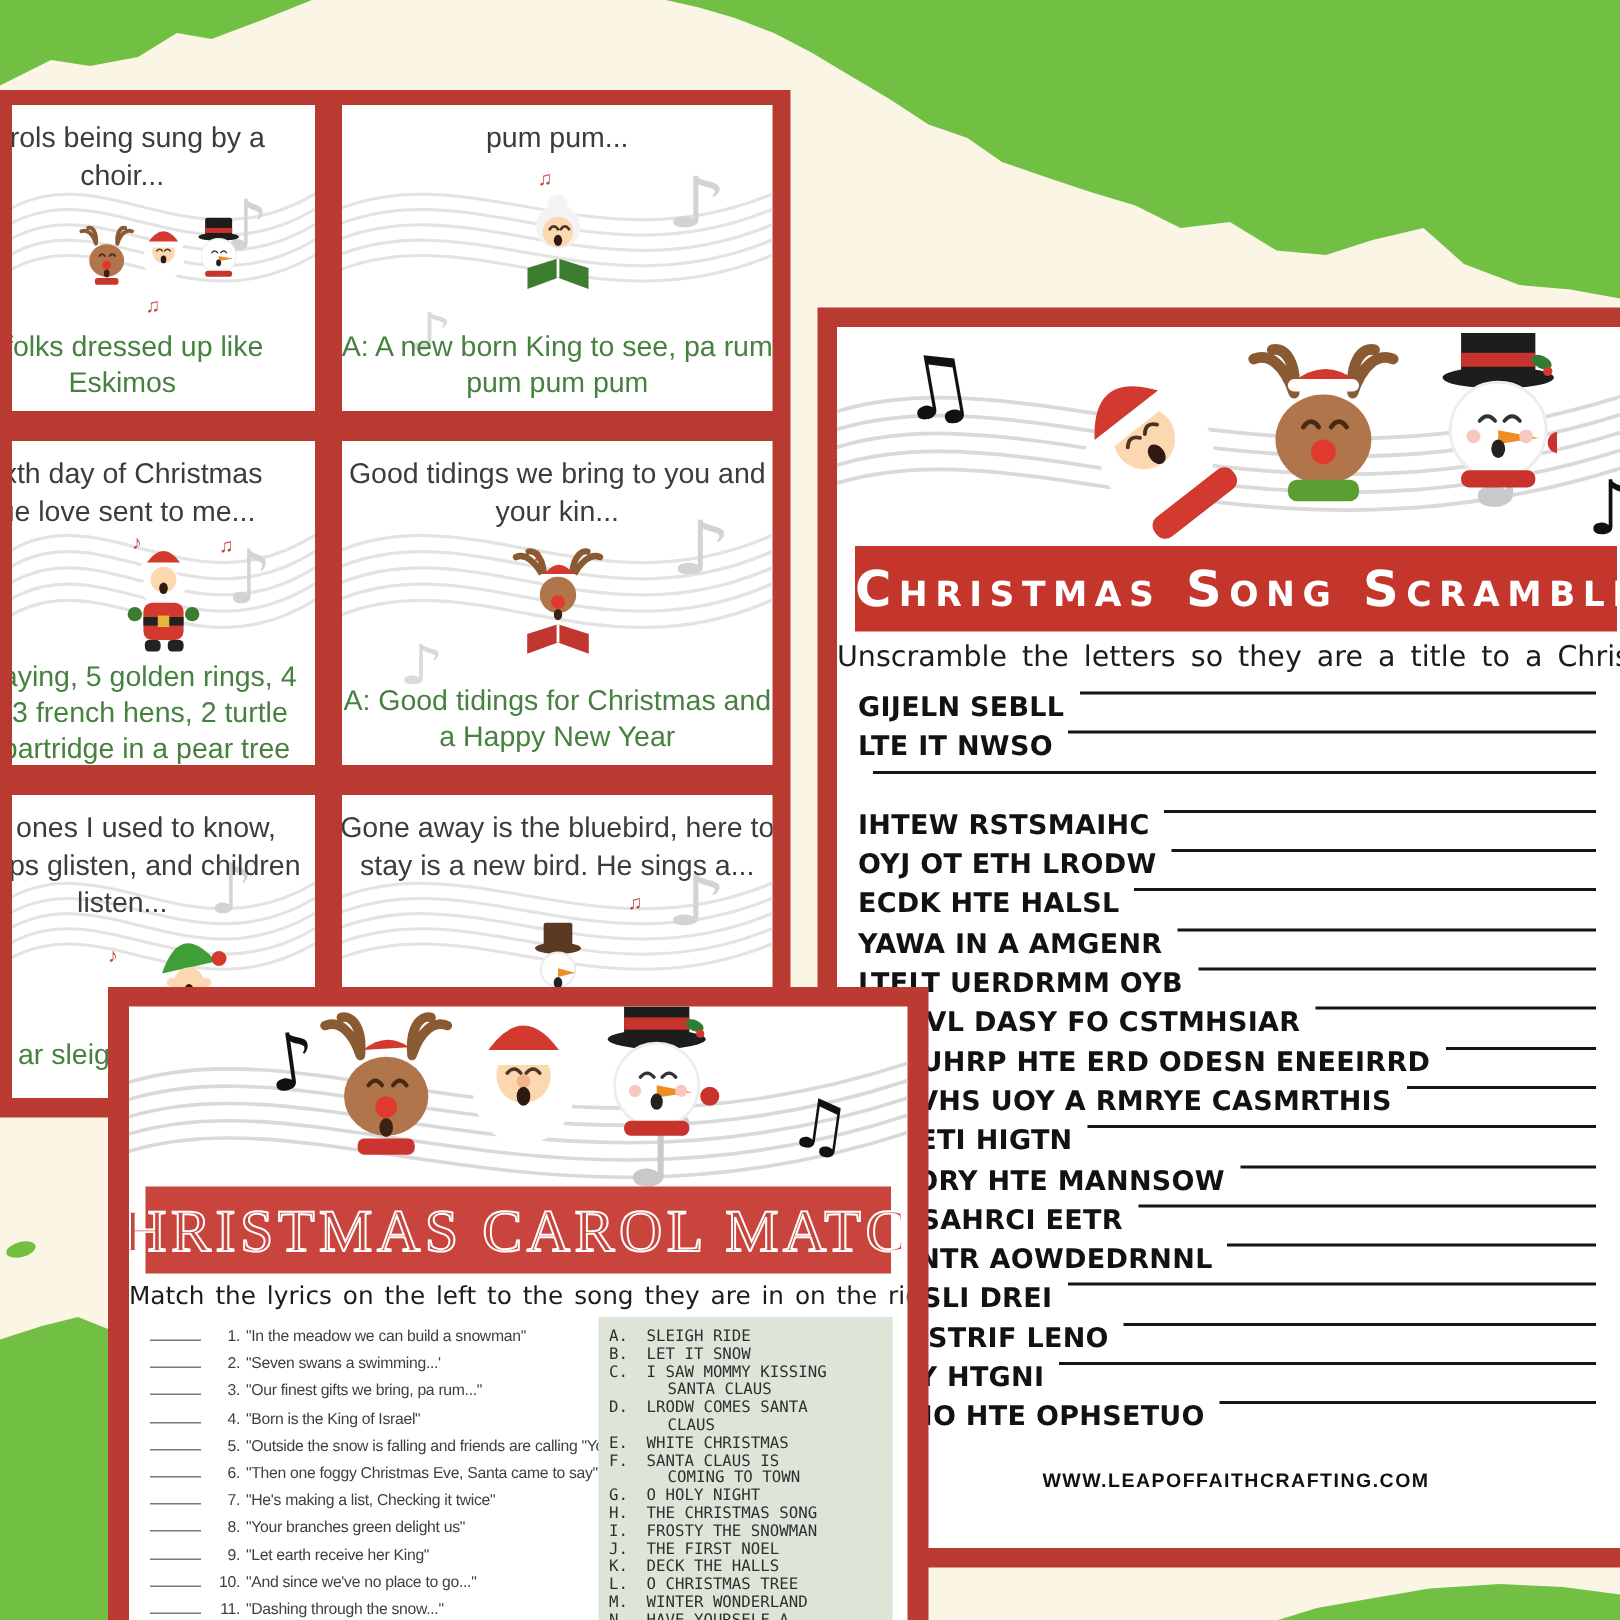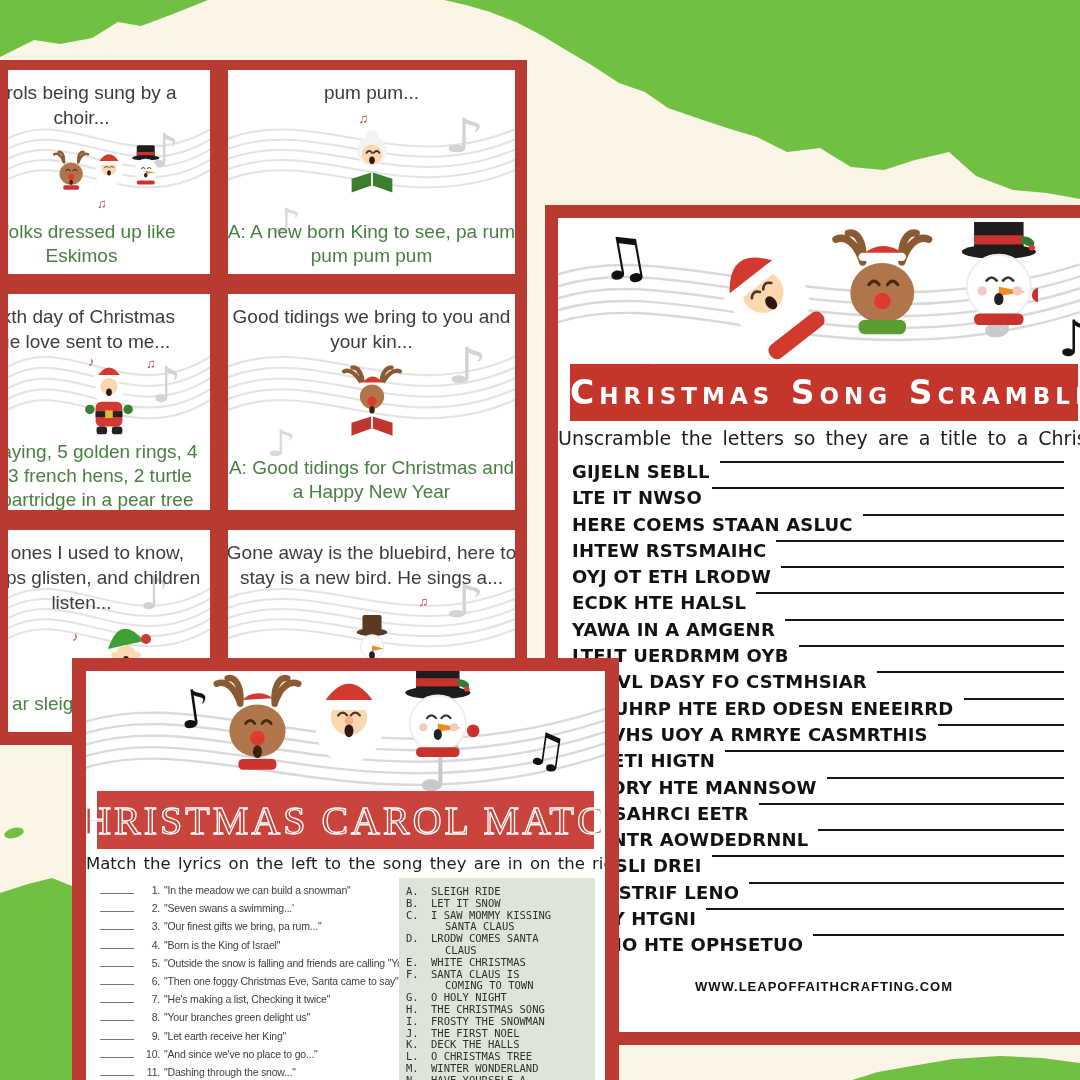--- a/index.html
+++ b/index.html
@@ -361,21 +361,20 @@
       <div class="slist">
           <div class="srow">
             <span class="sword">GIJELN SEBLL</span>
             <span class="sline"></span>
           </div>
           <div class="srow">
             <span class="sword">LTE IT NWSO</span>
             <span class="sline"></span>
           </div>
           <div class="srow">
-            <span class="sword">HERE COEMS STAAN ASLUC</span>
             <span class="sline"></span>
           </div>
           <div class="srow">
             <span class="sword">IHTEW RSTSMAIHC</span>
             <span class="sline"></span>
           </div>
           <div class="srow">
             <span class="sword">OYJ OT ETH LRODW</span>
             <span class="sline"></span>
           </div>

